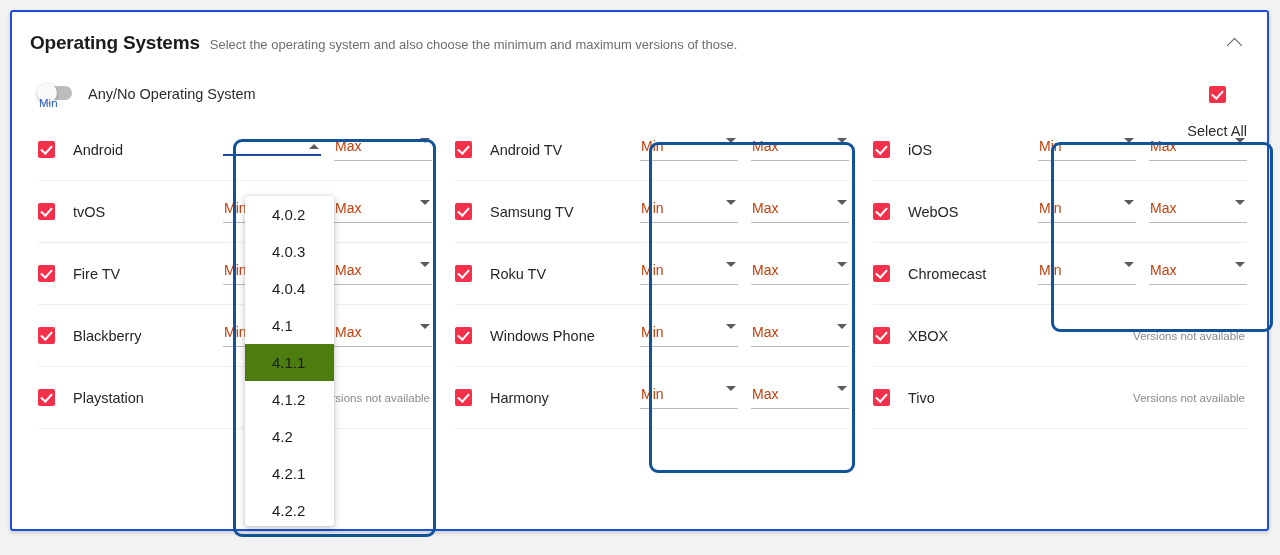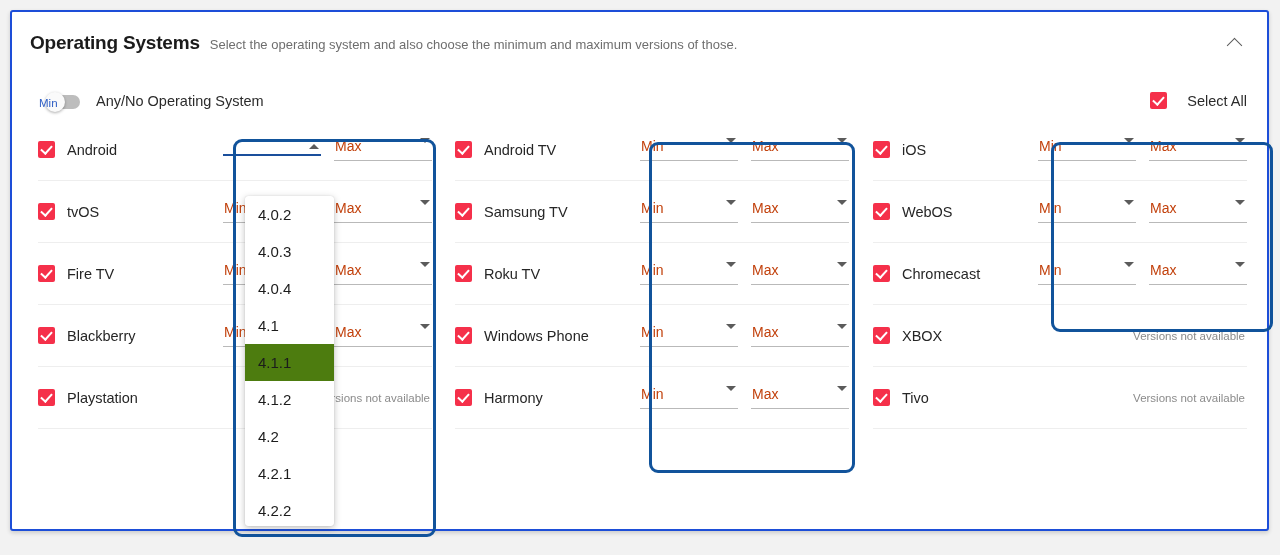--- a/index.html
+++ b/index.html
@@ -44,23 +44,23 @@
   .chev-up {
     width: 11px; height: 11px;
     border-left: 1.6px solid #5a5a5a;
     border-top: 1.6px solid #5a5a5a;
     transform: rotate(45deg);
     margin-top: 4px;
   }
 
   
   .toolbar {
-    position: absolute; left: 0; top: 52px; right: 0; height: 45px;
+    position: absolute; left: 0; top: 74px; right: 0; height: 45px;
     padding: 0 20px 0 26px;
-    display: flex; align-items: flex-end; margin-left: 8px;
+    display: flex; align-items: flex-start;
   }
   .switch {
     position: relative;
     width: 34px; height: 14px;
     border-radius: 7px; flex: none;
     cursor: pointer;
   }
   .switch.off { background: #bdbdbd; }
   .switch.on  { background: #f7a2ad; }
   .knob {
@@ -71,20 +71,21 @@
   .switch.off .knob { left: -1px; background: #fafafa; }
   .switch.on  .knob { left: 15px; background: #f5304a; box-shadow: 0 1px 3px rgba(0,0,0,0.28); }
 
   .toolbar-label {
     font-size: 14.5px; color: #2b2b2b; margin-left: 16px;
   }
   .select-all {
     margin-left: auto;
     display: flex; align-items: center; gap: 20px;
     cursor: pointer;
+    flex-direction: column;
   }
   .select-all .lbl { font-size: 14.5px; color: #2b2b2b; }
 
   
   .cb {
     width: 17px; height: 17px; border-radius: 2px;
     background: #f5304a; flex: none;
     position: relative; cursor: pointer;
   }
   .cb::after {
@@ -106,21 +107,21 @@
   .col-3 { left: 861px;  width: 374px; }
 
   .os-row {
     position: relative;
     height: 62px;
     display: flex; align-items: center;
     border-bottom: 1px solid #eeeeee;
   }
   .os-name {
     font-size: 14.5px; color: #262626;
-    margin-left: 12px;
+    margin-left: 18px;
     white-space: nowrap;
   }
   .row-right {
     margin-left: auto;
     display: flex; align-items: center;
   }
   .na-text {
     font-size: 11.5px; color: #8b8b8b;
     padding-right: 2px;
   }
@@ -171,21 +172,21 @@
     width: 89px; height: 330px;
     background: #fff;
     border-radius: 3px;
     box-shadow: 0 2px 7px rgba(0,0,0,0.26), 0 0 1px rgba(0,0,0,0.2);
     overflow: hidden;
     z-index: 40;
   }
   .dd-item {
     height: 37px;
     display: flex; align-items: center;
-    padding-left: 13px;
+    padding-left: 27px;
     font-size: 15px; color: #1c1c1c;
     cursor: pointer;
   }
   .dd-item.sel { background: #4d7c0f; }
 
   
   .apply-row {
     position: absolute;
     left: 26px; top: 352px;
     display: flex; align-items: flex-start;

